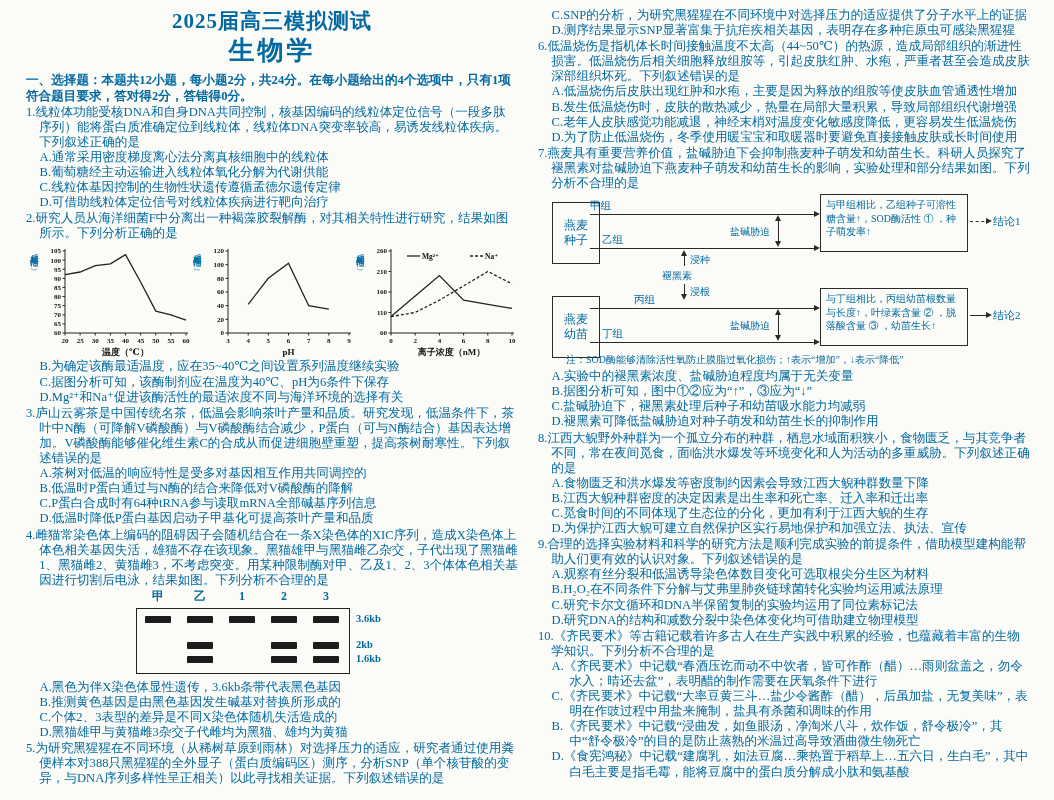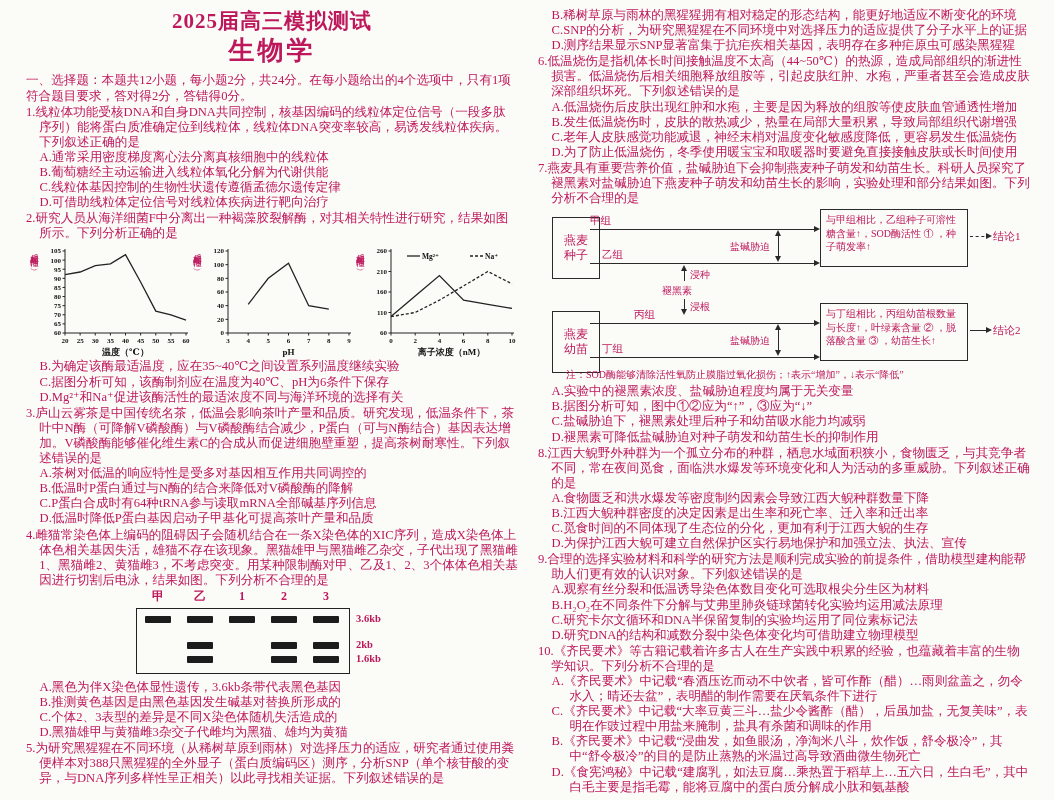--- a/index.html
+++ b/index.html
@@ -1,22 +1,22 @@
 <!DOCTYPE html>
 <html><head>
 <meta charset="utf-8">
 <style>
   html,body{margin:0;padding:0;background:#dddcd8;}
   .page{position:relative;width:1054px;height:800px;background:#fbfbf7;overflow:hidden;
-        font-family:"Liberation Serif","DejaVu Serif",serif;color:#be185d;}
+        font-family:"Liberation Serif","DejaVu Serif",serif;color:#0369a1;}
   .cols{display:flex;gap:20px;padding:8px 14px 0 26px;}
   .col{width:492px;font-size:12.6px;line-height:15.1px;}
   .t1{text-align:center;font-size:21px;font-weight:bold;letter-spacing:1px;line-height:1.25;}
   .t2{text-align:center;font-size:26px;font-weight:bold;letter-spacing:3px;margin:1px 0 7px;line-height:1.2;}
-  .sec{font-weight:normal;margin:0 0 1px 0;}
+  .sec{font-weight:bold;margin:0 0 1px 0;}
   .q{margin:0 0 1px 0;}
   .qt{padding-left:1.05em;text-indent:-1.05em;}
   .opt{padding-left:2.5em;text-indent:-1.42em;}
   
   .charts{display:flex;justify-content:space-between;align-items:flex-start;padding:3px 0 1px 4px;}
   .chart{display:flex;}
   .ylab{writing-mode:vertical-rl;text-orientation:mixed;font-size:8.5px;line-height:1.05;
         padding-top:4px;margin-right:1px;letter-spacing:1px;}
   
   .gel{position:relative;width:300px;height:88px;margin:2px auto 2px auto;}
@@ -231,21 +231,20 @@
       </div>
 
       <div class="q">
         <div class="qt"><span>5.</span><span>为研究黑猩猩在不同环境（从稀树草原到雨林）对选择压力的适应，研究者通过使用粪便样本对388只黑猩猩的全外显子（蛋白质编码区）测序，分析SNP（单个核苷酸的变异，与DNA序列多样性呈正相关）以此寻找相关证据。下列叙述错误的是</span></div>
       </div>
 
     </div>
 
     <div class="col">
       <div class="q">
-        <div class="opt">B.稀树草原与雨林的黑猩猩拥有相对稳定的形态结构，能更好地适应不断变化的环境</div>
         <div class="opt">C.SNP的分析，为研究黑猩猩在不同环境中对选择压力的适应提供了分子水平上的证据</div>
         <div class="opt">D.测序结果显示SNP显著富集于抗疟疾相关基因，表明存在多种疟原虫可感染黑猩猩</div>
       </div>
 
       <div class="q">
         <div class="qt"><span>6.</span><span>低温烧伤是指机体长时间接触温度不太高（44~50℃）的热源，造成局部组织的渐进性损害。低温烧伤后相关细胞释放组胺等，引起皮肤红肿、水疱，严重者甚至会造成皮肤深部组织坏死。下列叙述错误的是</span></div>
         <div class="opt">A.低温烧伤后皮肤出现红肿和水疱，主要是因为释放的组胺等使皮肤血管通透性增加</div>
         <div class="opt">B.发生低温烧伤时，皮肤的散热减少，热量在局部大量积累，导致局部组织代谢增强</div>
         <div class="opt">C.老年人皮肤感觉功能减退，神经末梢对温度变化敏感度降低，更容易发生低温烧伤</div>
         <div class="opt">D.为了防止低温烧伤，冬季使用暖宝宝和取暖器时要避免直接接触皮肤或长时间使用</div>

